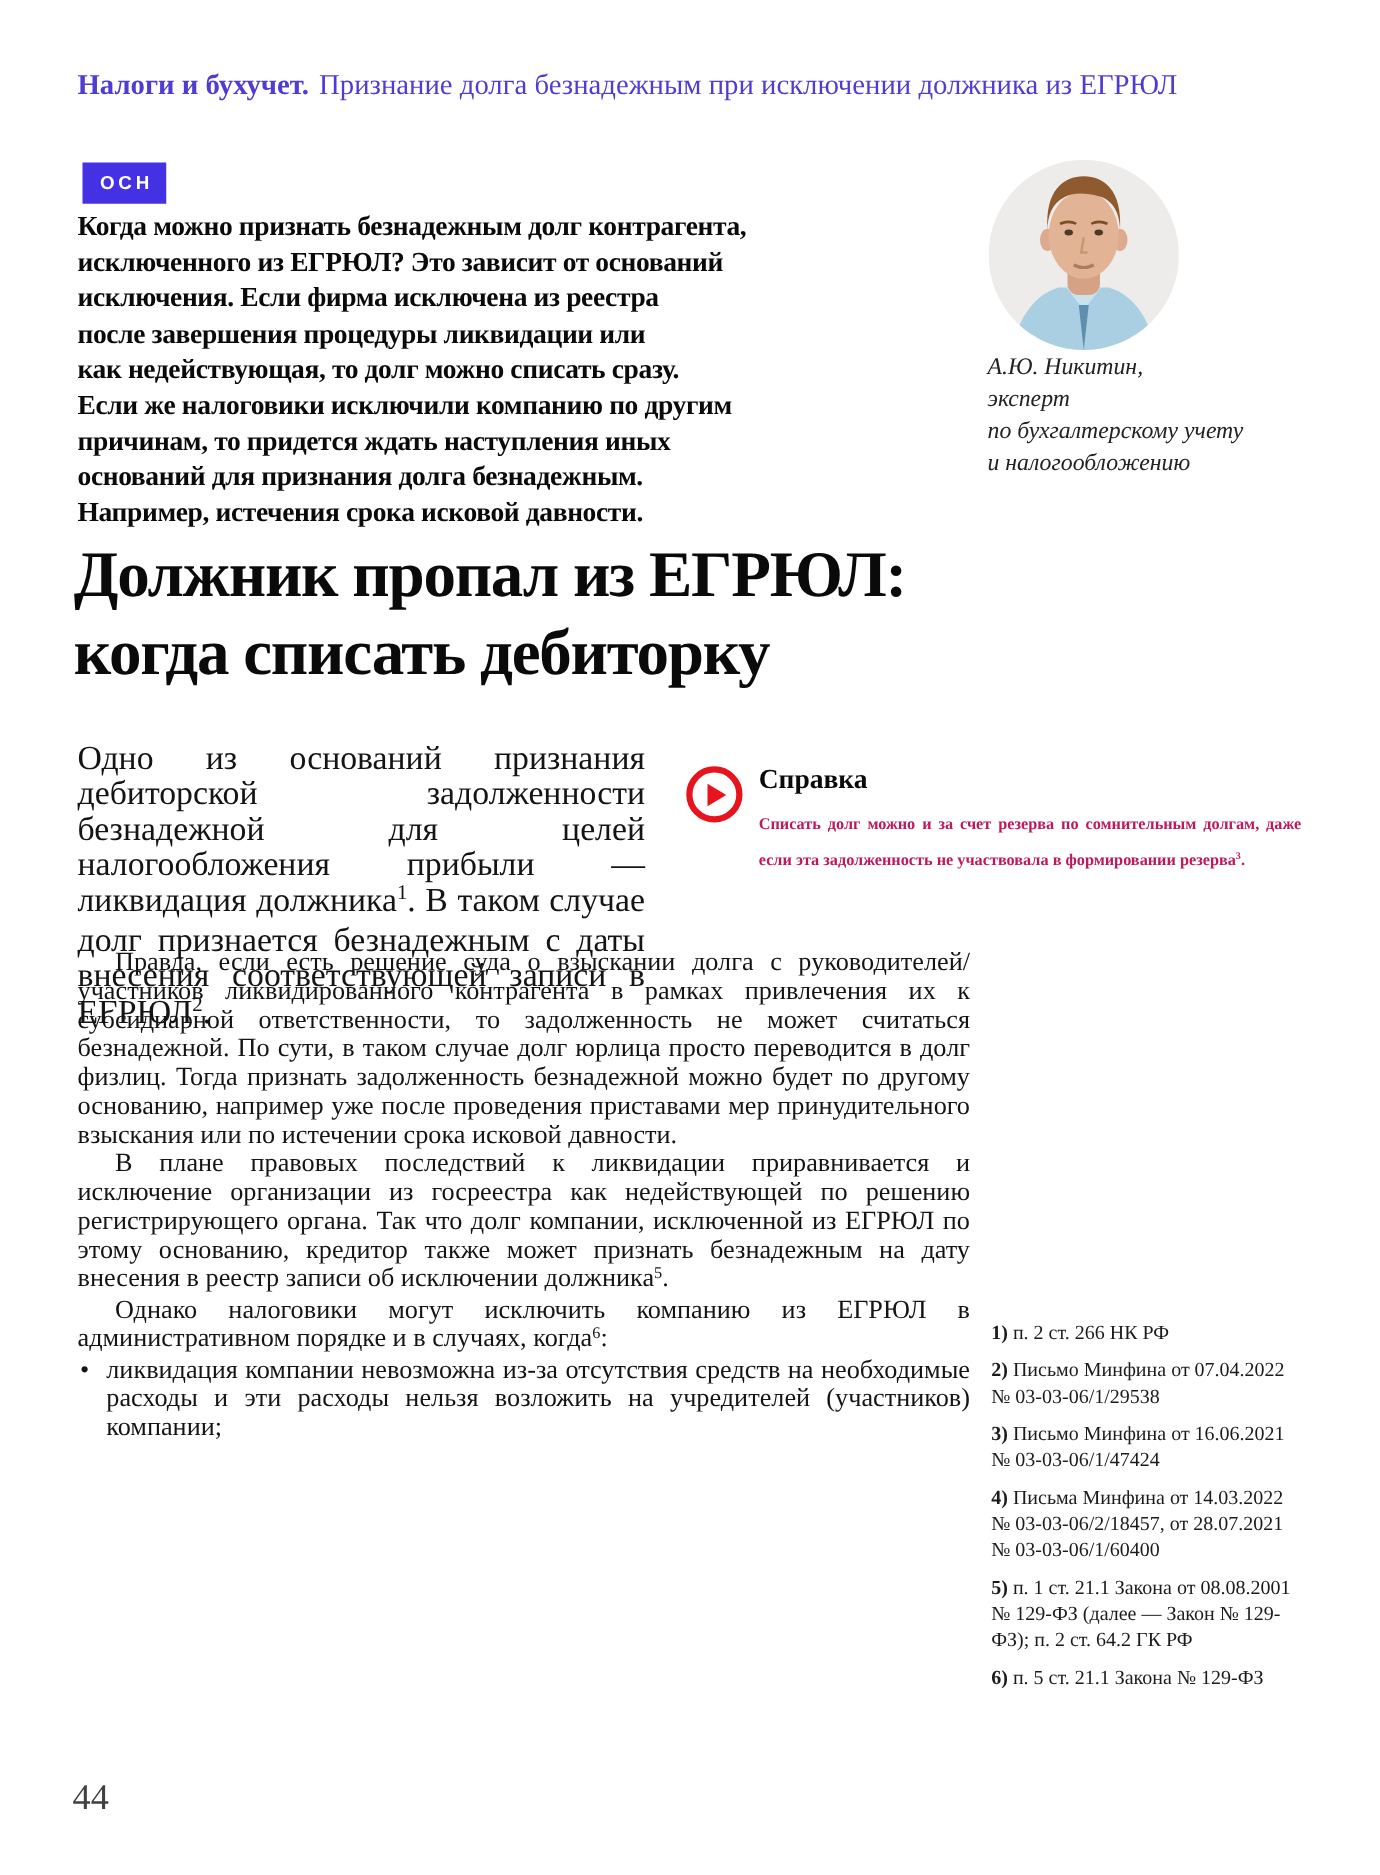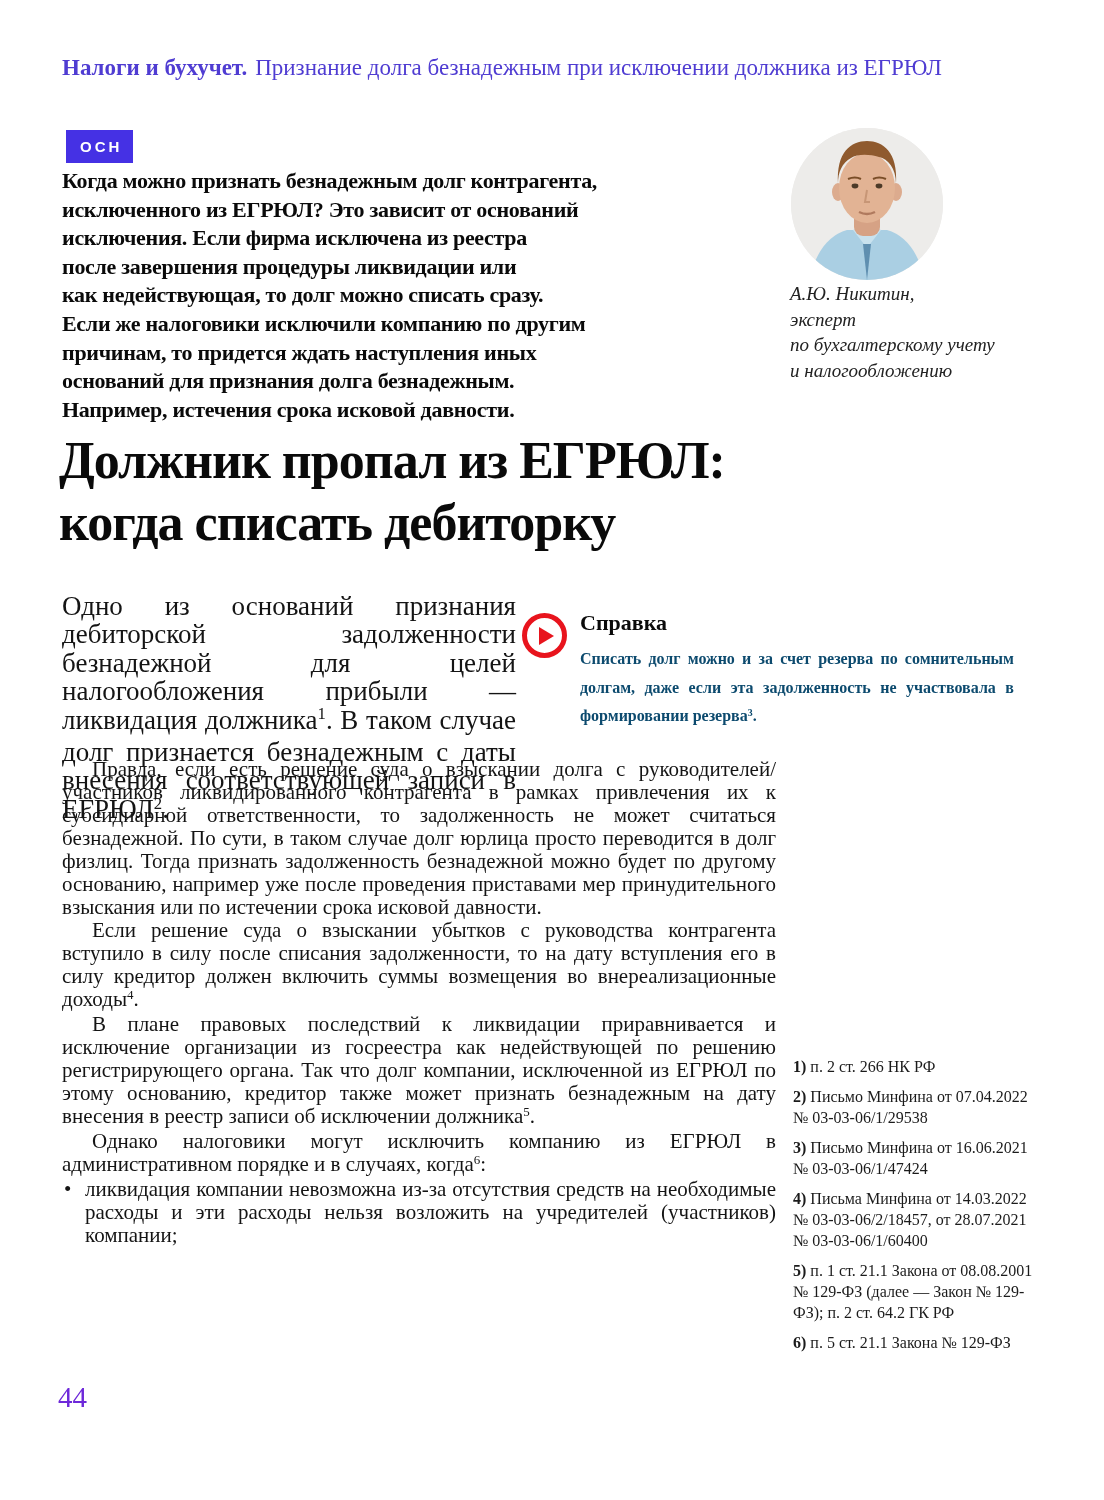--- a/index.html
+++ b/index.html
@@ -50,43 +50,43 @@
   .p-first{
     position:absolute;left:62px;top:592px;width:454px;
     font-size:27px;line-height:28.4px;text-align:justify;
   }
   .body-flow{position:absolute;left:62px;top:758px;width:714px;font-size:21px;line-height:23px;text-align:justify;}
   .body-flow p{text-indent:30px;margin:0;}
   .body-flow p.bullet{text-indent:0;padding-left:23px;position:relative;}
   .body-flow p.bullet::before{content:"\2022";position:absolute;left:2px;}
 
   
-  .note{position:absolute;left:522px;top:610px;width:496px;}
+  .note{position:absolute;left:549px;top:610px;width:496px;}
   .note-icon{
     position:absolute;left:0;top:3px;width:45px;height:45px;border-radius:50%;
     border:5px solid var(--red);background:#fff;
     display:flex;align-items:center;justify-content:center;
   }
   .note-icon .tri{
     width:0;height:0;margin-left:4px;
     border-left:15px solid var(--red);
     border-top:9px solid transparent;
     border-bottom:9px solid transparent;
   }
   .note-body{margin-left:58px;}
   .note-title{font-weight:bold;font-size:22px;margin-bottom:9px;color:#0a0a0a;}
-  .note-text{font-weight:bold;font-size:16px;line-height:28.5px;width:434px;text-align:justify;color:#0c4a6e;}
+  .note-text{font-weight:bold;font-size:13px;line-height:28.5px;width:434px;text-align:justify;color:#be185d;}
 
   
   .footnotes{position:absolute;left:793px;top:1056px;width:242px;font-size:16px;line-height:21px;color:#1b1b1b;}
   .fn{margin-bottom:9px;}
   .fn-num{font-weight:bold;}
 
   
-  .pageno{position:absolute;left:58px;top:1381px;font-size:29px;color:#6d28d9;}
+  .pageno{position:absolute;left:58px;top:1422px;font-size:29px;color:#404040;}
 </style>
 </head>
 <body>
 
 <div class="page">
 
   <header class="kicker">
     <span class="kicker-section">Налоги и бухучет.</span><span class="kicker-sub">Признание долга безнадежным при исключении должника из ЕГРЮЛ</span>
   </header>
 
@@ -143,21 +143,20 @@
         <span class="tri"></span>
       </span>
     <div class="note-body">
       <div class="note-title">Справка</div>
       <div class="note-text">Списать долг можно и за счет резерва по сомнительным долгам, даже если эта задолженность не участвовала в формировании резерва<sup>3</sup>.</div>
     </div>
   </aside>
 
   <div class="body-flow">
     <p>Правда, если есть решение суда о взыскании долга с руководителей/участников ликвидированного контрагента в рамках привлечения их к субсидиарной ответственности, то задолженность не может считаться безнадежной. По сути, в таком случае долг юрлица просто переводится в долг физлиц. Тогда признать задолженность безнадежной можно будет по другому основанию, например уже после проведения приставами мер принудительного взыскания или по истечении срока исковой давности.</p>
-    <p>Если решение суда о взыскании убытков с руководства контрагента вступило в силу после списания задолженности, то на дату вступления его в силу кредитор должен включить суммы возмещения во внереализационные доходы<sup>4</sup>.</p>
     <p>В плане правовых последствий к ликвидации приравнивается и исключение организации из госреестра как недействующей по решению регистрирующего органа. Так что долг компании, исключенной из ЕГРЮЛ по этому основанию, кредитор также может признать безнадежным на дату внесения в реестр записи об исключении должника<sup>5</sup>.</p>
     <p>Однако налоговики могут исключить компанию из ЕГРЮЛ в административном порядке и в случаях, когда<sup>6</sup>:</p>
     <p class="bullet">ликвидация компании невозможна из-за отсутствия средств на необходимые расходы и эти расходы нельзя возложить на учредителей (участников) компании;</p>
   </div>
 
   <aside class="footnotes">
     <div class="fn"><span class="fn-num">1)</span> <span>п. 2 ст. 266 НК РФ</span></div>
     <div class="fn"><span class="fn-num">2)</span> <span>Письмо Минфина от 07.04.2022 № 03-03-06/1/29538</span></div>
     <div class="fn"><span class="fn-num">3)</span> <span>Письмо Минфина от 16.06.2021 № 03-03-06/1/47424</span></div>
     <div class="fn"><span class="fn-num">4)</span> <span>Письма Минфина от 14.03.2022 № 03-03-06/2/18457, от 28.07.2021 № 03-03-06/1/60400</span></div>

